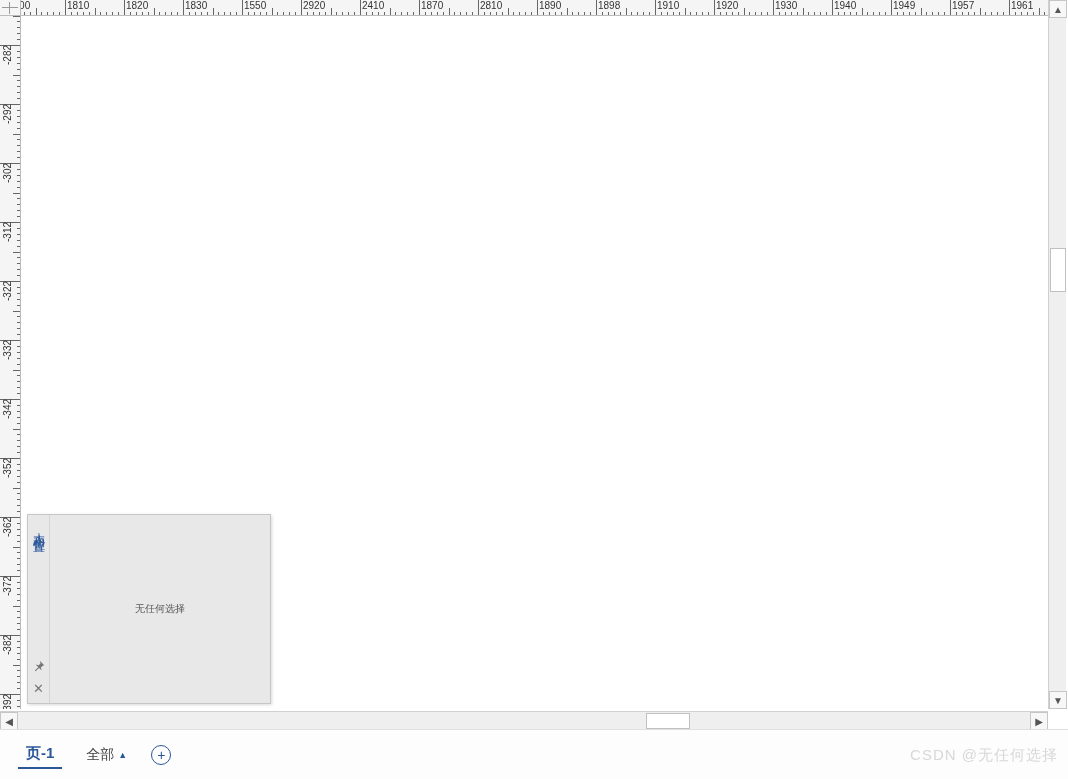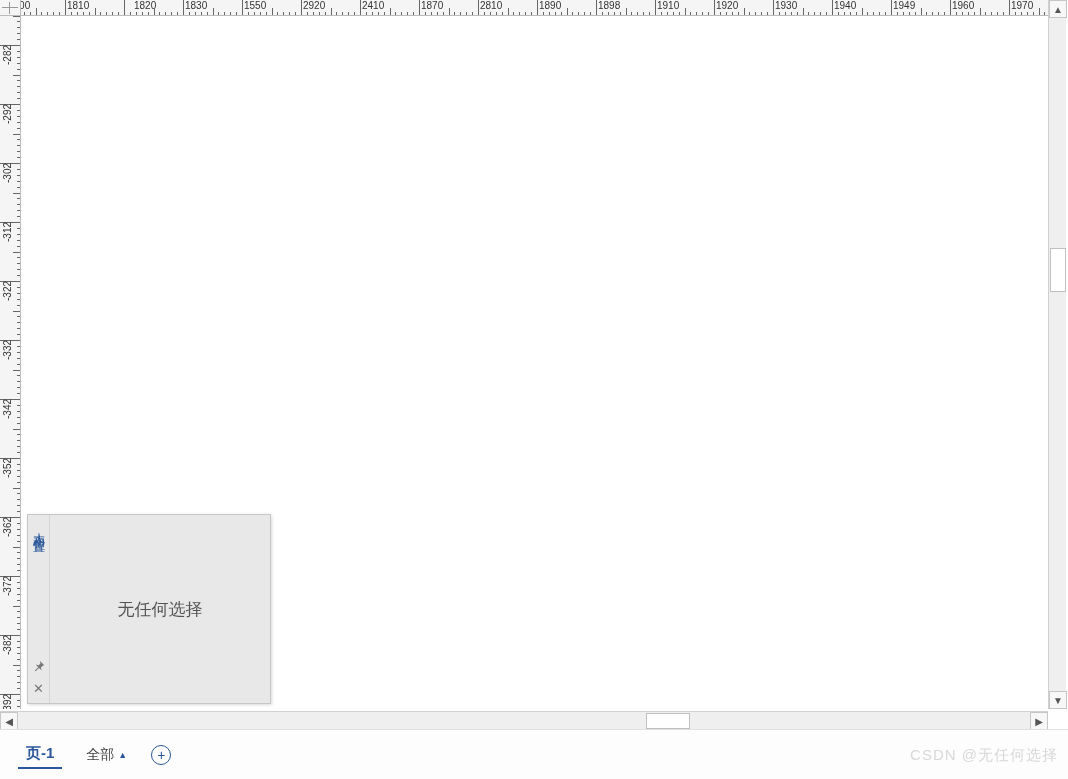--- a/index.html
+++ b/index.html
@@ -29,21 +29,21 @@
 
 
 .canvas { position: absolute; left: 21px; top: 16px; right: 20px; bottom: 70px; background: #fff; }
 
 
 .float-pane { position: absolute; left: 27px; bottom: 75px; width: 244px; height: 190px; background: #e8e8e8; border: 1px solid #c6c6c6; box-shadow: 1px 1px 3px rgba(0,0,0,.15); display: flex; }
 .pane-tabbar { width: 22px; background: #e8e8e8; border-right: 1px solid #d5d5d5; display: flex; flex-direction: column; justify-content: space-between; align-items: center; padding: 4px 0; }
 .pane-tab-label { writing-mode: vertical-rl; font-size: 12px; color: #2b579a; letter-spacing: 2px; padding-top: 4px; }
 .pane-tab-icons { display: flex; flex-direction: column; gap: 8px; align-items: center; padding-bottom: 4px; }
 .pane-tab-icons span { color: #777; font-size: 13px; line-height: 1; }
-.pane-body { flex: 1; display: flex; align-items: center; justify-content: center; font-size: 17px; color: #555; text-align: center; }
+.pane-body { flex: 1; display: flex; align-items: center; justify-content: center; font-size: 10px; color: #555; text-align: center; }
 
 
 .vscroll { position: absolute; right: 2px; top: 0; width: 18px; bottom: 70px; background: #efefef; border-left: 1px solid #d0d0d0; }
 .vscroll .arrow { position: absolute; left: 0; width: 18px; height: 18px; background: #f7f7f7; border: 1px solid #c6c6c6; display:flex; align-items:center; justify-content:center; color:#555; font-size:10px; }
 .vscroll .arrow.up { top: 0; }
 .vscroll .arrow.down { bottom: 0; }
 .vscroll .thumb { position: absolute; left: 1px; width: 16px; background: #fff; border: 1px solid #c0c0c0; }
 
 .hscroll { position: absolute; left: 0; right: 20px; bottom: 50px; height: 18px; background: #efefef; border-top: 1px solid #d0d0d0; }
 .hscroll .arrow { position: absolute; top: 0; width: 18px; height: 18px; background: #f7f7f7; border: 1px solid #c6c6c6; display:flex; align-items:center; justify-content:center; color:#555; font-size:10px; }
@@ -81,21 +81,21 @@
       <div class="h-tick minor" style="left: 49.9px;"></div>
       <div class="h-tick minor" style="left: 55.8px;"></div>
       <div class="h-tick minor" style="left: 61.7px;"></div>
       <div class="h-tick minor" style="left: 67.6px;"></div>
       <div class="h-tick mid" style="left: 73.5px;"></div>
       <div class="h-tick minor" style="left: 79.4px;"></div>
       <div class="h-tick minor" style="left: 85.3px;"></div>
       <div class="h-tick minor" style="left: 91.2px;"></div>
       <div class="h-tick minor" style="left: 97.1px;"></div>
       <div class="h-tick major" style="left: 103px;"></div>
-      <div class="h-label" style="left: 111px;">1820</div>
+      <div class="h-label" style="left: 103px;">1820</div>
       <div class="h-tick minor" style="left: 108.9px;"></div>
       <div class="h-tick minor" style="left: 114.8px;"></div>
       <div class="h-tick minor" style="left: 120.7px;"></div>
       <div class="h-tick minor" style="left: 126.6px;"></div>
       <div class="h-tick mid" style="left: 132.5px;"></div>
       <div class="h-tick minor" style="left: 138.4px;"></div>
       <div class="h-tick minor" style="left: 144.3px;"></div>
       <div class="h-tick minor" style="left: 150.2px;"></div>
       <div class="h-tick minor" style="left: 156.1px;"></div>
       <div class="h-tick major" style="left: 162px;"></div>
@@ -235,32 +235,32 @@
       <div class="h-tick minor" style="left: 875.9px;"></div>
       <div class="h-tick minor" style="left: 881.8px;"></div>
       <div class="h-tick minor" style="left: 887.7px;"></div>
       <div class="h-tick minor" style="left: 893.6px;"></div>
       <div class="h-tick mid" style="left: 899.5px;"></div>
       <div class="h-tick minor" style="left: 905.4px;"></div>
       <div class="h-tick minor" style="left: 911.3px;"></div>
       <div class="h-tick minor" style="left: 917.2px;"></div>
       <div class="h-tick minor" style="left: 923.1px;"></div>
       <div class="h-tick major" style="left: 929px;"></div>
-      <div class="h-label" style="left: 929px;">1960</div>
+      <div class="h-label" style="left: 929px;">1957</div>
       <div class="h-tick minor" style="left: 934.9px;"></div>
       <div class="h-tick minor" style="left: 940.8px;"></div>
       <div class="h-tick minor" style="left: 946.7px;"></div>
       <div class="h-tick minor" style="left: 952.6px;"></div>
       <div class="h-tick mid" style="left: 958.5px;"></div>
       <div class="h-tick minor" style="left: 964.4px;"></div>
       <div class="h-tick minor" style="left: 970.3px;"></div>
       <div class="h-tick minor" style="left: 976.2px;"></div>
       <div class="h-tick minor" style="left: 982.1px;"></div>
       <div class="h-tick major" style="left: 988px;"></div>
-      <div class="h-label" style="left: 988px;">1970</div>
+      <div class="h-label" style="left: 988px;">1961</div>
       <div class="h-tick minor" style="left: 993.9px;"></div>
       <div class="h-tick minor" style="left: 999.8px;"></div>
       <div class="h-tick minor" style="left: 1005.7px;"></div>
       <div class="h-tick minor" style="left: 1011.6px;"></div>
       <div class="h-tick mid" style="left: 1017.5px;"></div>
       <div class="h-tick minor" style="left: 1023.4px;"></div>
     </div>
 </div>
 
 <div class="v-ruler">

